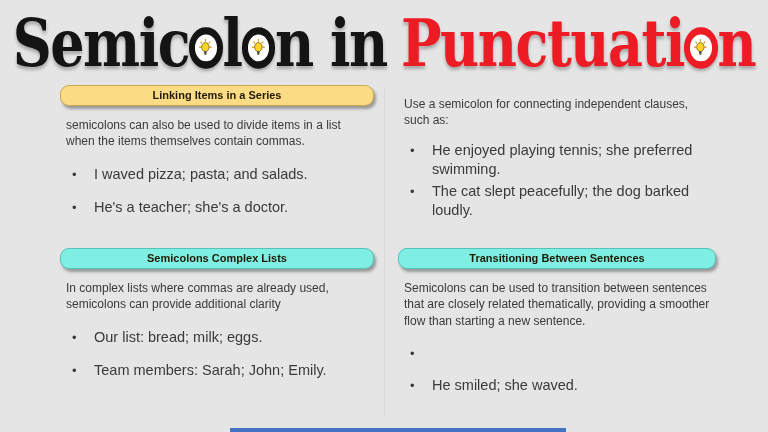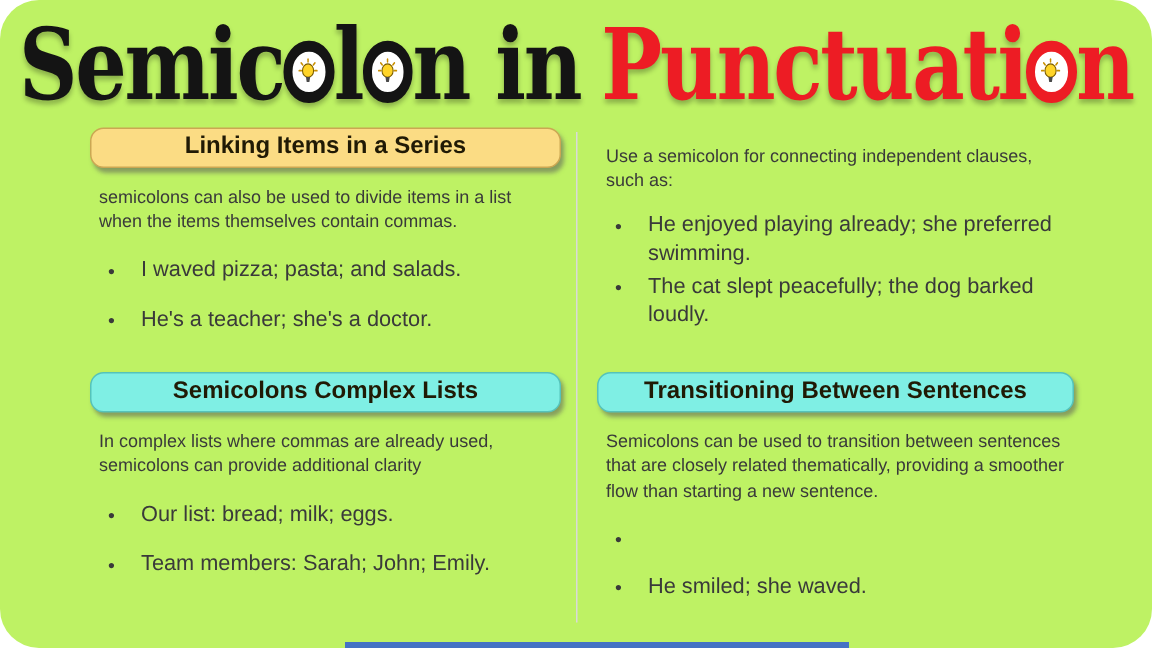--- a/index.html
+++ b/index.html
@@ -1,18 +1,18 @@
 <!DOCTYPE html>
 <html><head>
 <meta charset="utf-8">
 <style>
   html,body{margin:0;padding:0;background:#fff;}
   .slide{
-    position:relative;width:768px;height:432px;background:#bef264;overflow:hidden;
-    font-family:"Liberation Sans",sans-serif;color:#3a3a3a;border-radius:26px;
+    position:relative;width:768px;height:432px;background:#e5e5e5;overflow:hidden;
+    font-family:"Liberation Sans",sans-serif;color:#3a3a3a;
   }
 
   
   .title{
     position:absolute;top:4px;left:0;right:0;margin:0;text-align:center;
     font-family:"DejaVu Serif",serif;font-weight:bold;font-size:54px;
     letter-spacing:-1.5px;white-space:nowrap;
     transform:scaleY(1.22);transform-origin:top center;
     text-shadow:0 2px 3px rgba(0,0,0,0.28);
   }
@@ -30,21 +30,21 @@
 
   
   .card{position:absolute;}
   .sec1{left:60px;top:85px;width:314px;}
   .sec2{left:398px;top:85px;width:318px;}
   .sec3{left:60px;top:248px;width:314px;}
   .sec4{left:398px;top:248px;width:318px;}
 
   .hdr{
     box-sizing:border-box;border-radius:9px;text-align:center;
-    font-size:16px;font-weight:700;color:#201a05;padding:3px 4px 4px 4px;
+    font-size:11px;font-weight:700;color:#201a05;padding:3px 4px 4px 4px;
     box-shadow:2px 3px 3px rgba(90,90,90,0.55);
   }
   .hdr.yellow{background:#FBDC84;border:1.5px solid #CBA753;}
   .hdr.cyan{background:#7FEFE4;border:1.5px solid #55C3BA;}
 
   .body{
     margin:11px 0 0 6px;font-size:12px;line-height:1.36;color:#3a3a3a;
   }
   .sec1 .body{max-width:302px;}
   .sec2 .body{max-width:300px;}
@@ -113,21 +113,21 @@
           <span class="btxt">He's a teacher; she's a doctor.</span>
         </div>
     </div>
   </section>
 
   <section class="card sec2">
     <p class="body">Use a semicolon for connecting independent clauses, such as:</p>
     <div class="bullets tight">
       <div class="bullet">
           <span class="dot">•</span>
-          <span class="btxt">He enjoyed playing already; she preferred swimming.</span>
+          <span class="btxt">He enjoyed playing tennis; she preferred swimming.</span>
         </div>
       <div class="bullet">
           <span class="dot">•</span>
           <span class="btxt">The cat slept peacefully; the dog barked loudly.</span>
         </div>
     </div>
   </section>
 
   <section class="card sec3">
     <div class="hdr cyan"><span>Semicolons Complex Lists</span></div>

